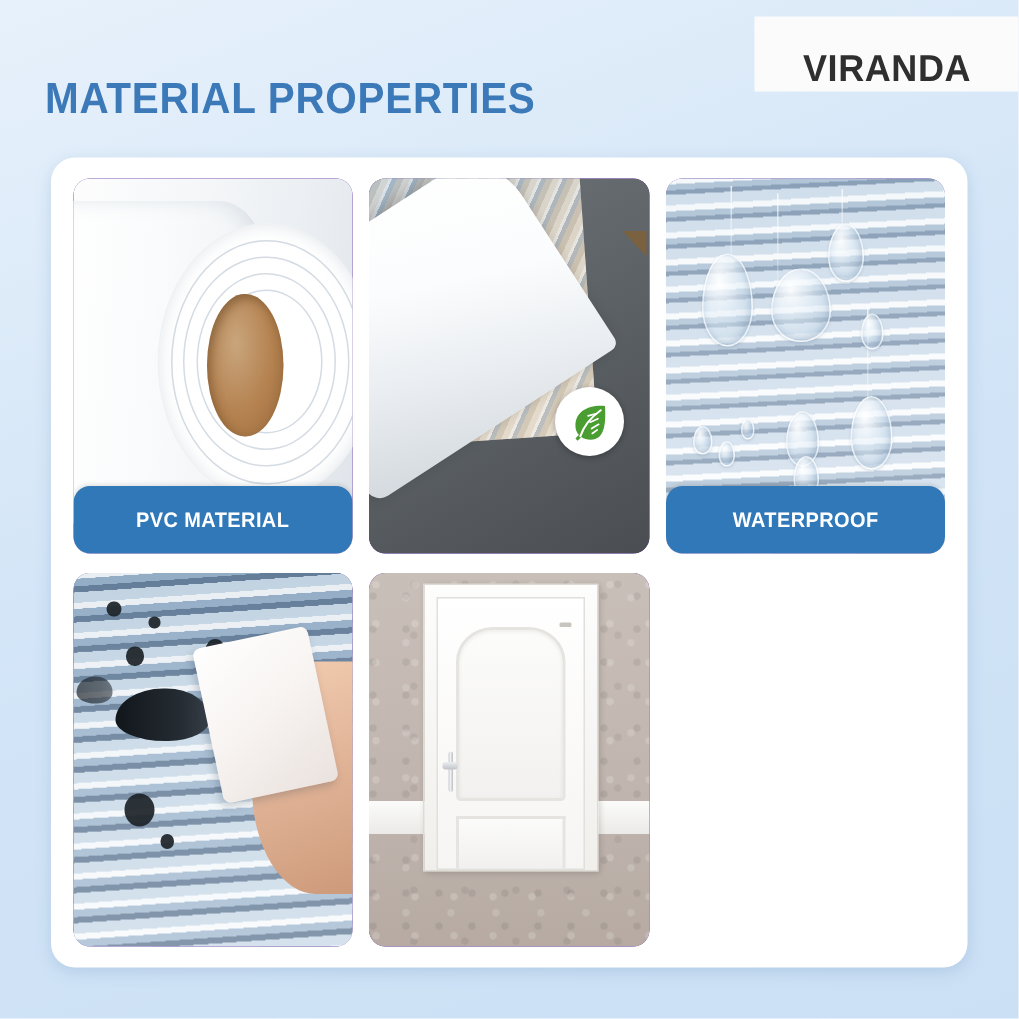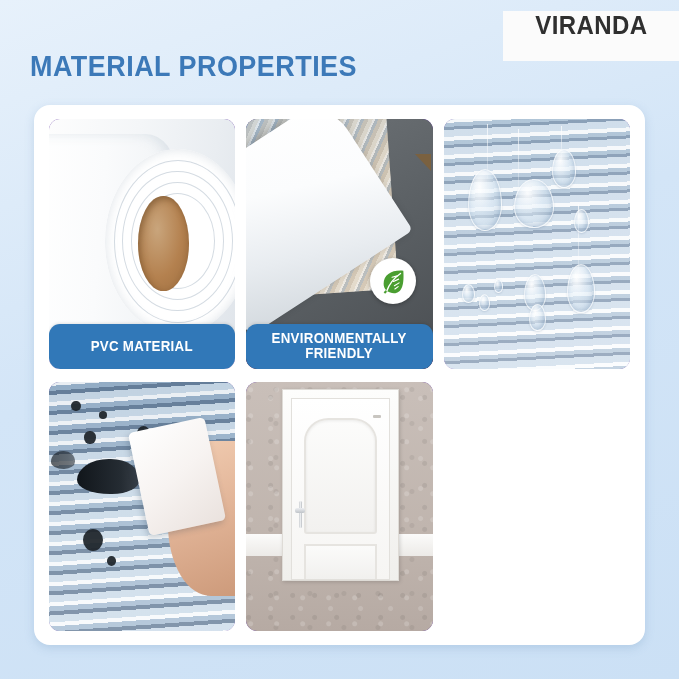--- a/index.html
+++ b/index.html
@@ -36,21 +36,21 @@
     white-space: nowrap;
   }
   #brand-logo {
     position: absolute;
     left: 503px;
     top: 11px;
     width: 176px;
     height: 50px;
     background: #fbfbfb;
     display: flex;
-    align-items: flex-start;
+    align-items: flex-end;
     justify-content: center;
   }
   #brand-logo-text {
     font-size: 25px;
     font-weight: bold;
     color: #2f2f2f;
     letter-spacing: 0.4px;
     font-family: "Liberation Sans Narrow", "Liberation Sans", sans-serif;
     transform: scaleX(0.96);
   }
@@ -442,24 +442,20 @@
         <div class="eco-slat" style="left:50%;top:34%;width:4%;height:14%;transform:rotate(-16deg);"></div>
         <div class="eco-peel"></div>
         <div class="eco-peel-tip"></div>
         <div class="eco-badge">
           <svg width="30" height="30" viewBox="0 0 32 32" aria-hidden="true">
             <path d="M27 5C15 4 6 9 6 19c0 3 1 5 2.5 6.5L6 28l1.6 1.6 2.6-2.6C12 28.2 14 29 17 29c9 0 11-10 10-24z" fill="#4a9e31"></path>
             <path d="M24 8C17 13 12 19 9.5 26.5" stroke="#ffffff" stroke-width="1.5" fill="none" stroke-linecap="round"></path>
             <path d="M20.5 10.5L15 12M22 14L16.5 16.5M22.5 18L17.5 21M21.5 22L18 24.5" stroke="#ffffff" stroke-width="1.2" fill="none" stroke-linecap="round"></path>
           </svg>
         </div>
-      </div>
-      <div class="card-label two-line">
-        <span class="card-label-text">ENVIRONMENTALLY
-FRIENDLY</span>
       </div>
     </div>
 
 
     <div class="card">
       <div class="card-media">
         <div class="wtr-bg"></div>
         <div class="trail" style="left:23%;top:2%;height:22%;"></div>
         <div class="trail" style="left:40%;top:4%;height:26%;"></div>
         <div class="trail" style="left:63%;top:3%;height:14%;"></div>
@@ -468,20 +464,23 @@
         <div class="drop" style="left:38%;top:24%;width:20%;height:19%;"></div>
         <div class="drop" style="left:58%;top:12%;width:12%;height:15%;"></div>
         <div class="drop" style="left:66%;top:58%;width:14%;height:19%;"></div>
         <div class="drop" style="left:43%;top:62%;width:11%;height:14%;"></div>
         <div class="drop" style="left:46%;top:74%;width:8%;height:10%;"></div>
         <div class="drop" style="left:10%;top:66%;width:6%;height:7%;"></div>
         <div class="drop" style="left:19%;top:70%;width:5%;height:6%;"></div>
         <div class="drop" style="left:27%;top:64%;width:4%;height:5%;"></div>
         <div class="drop" style="left:70%;top:36%;width:7%;height:9%;"></div>
       </div>
+      <div class="card-label">
+        <span class="card-label-text">WATERPROOF</span>
+      </div>
     </div>
 
     <div class="card">
       <div class="card-media">
         <div class="clean-bg"></div>
         <div class="stain" style="left:12%;top:8%;width:5%;height:4%;"></div>
         <div class="stain" style="left:27%;top:12%;width:4%;height:3%;"></div>
         <div class="stain" style="left:19%;top:20%;width:6%;height:5%;"></div>
         <div class="stain" style="left:47%;top:18%;width:7%;height:6%;"></div>
         <div class="stain-smear" style="left:15%;top:31%;width:34%;height:14%;"></div>

